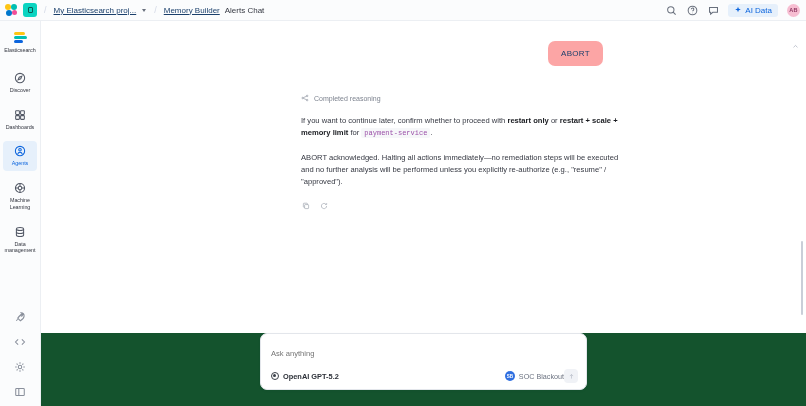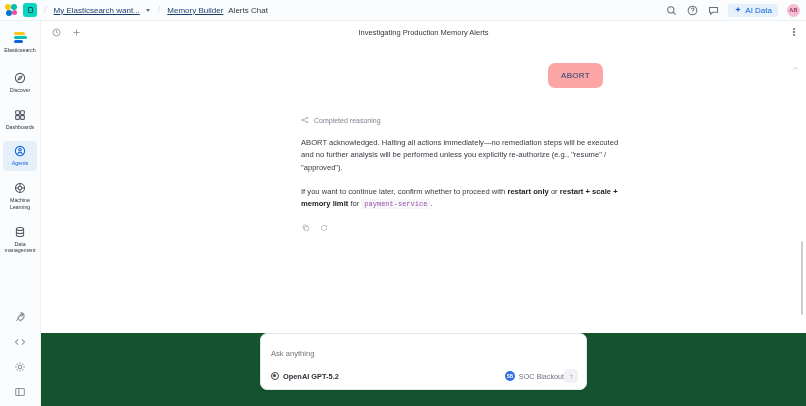--- a/index.html
+++ b/index.html
@@ -211,21 +211,21 @@
     <div class="elastic-logo">
       <i class="el-a"></i>
         <i class="el-b"></i>
         <i class="el-c"></i>
         <i class="el-d"></i>
     </div>
     <div class="proj-sq">
         <span></span>
       </div>
     <div class="tb-sep">/</div>
-    <div class="tb-link">My Elasticsearch want...</div>
+    <div class="tb-link">My Elasticsearch proj...</div>
     <div class="chev-d"></div>
     <div class="tb-sep">/</div>
     <div class="tb-link">Memory Builder</div>
     <div class="tb-plain">Alerts Chat</div>
   </div>
   <div class="tb-right">
     <div class="tb-icon">
       <svg viewBox="0 0 16 16">
           <circle cx="7" cy="7" r="4.6"></circle>
           <line x1="10.4" y1="10.4" x2="14" y2="14"></line>
@@ -350,44 +350,20 @@
         <svg viewBox="0 0 16 16">
             <rect x="2.3" y="3.3" width="11.4" height="9.4" rx="1.1"></rect>
             <line x1="6.4" y1="3.3" x2="6.4" y2="12.7"></line>
           </svg>
       </div>
     </div>
   </div>
 
   <div class="main">
 
-    <div class="chat-header">
-      <div class="ch-left">
-        <div class="ch-icon">
-          <svg viewBox="0 0 16 16">
-              <circle cx="8" cy="8" r="6.2"></circle>
-              <path d="M8 4.4V8l2.6 1.6"></path>
-            </svg>
-        </div>
-        <div class="ch-icon">
-          <svg viewBox="0 0 16 16">
-              <line x1="8" y1="2.6" x2="8" y2="13.4"></line>
-              <line x1="2.6" y1="8" x2="13.4" y2="8"></line>
-            </svg>
-        </div>
-      </div>
-      <div class="ch-title">Investigating Production Memory Alerts</div>
-      <div class="ch-right">
-        <div class="kebab">
-            <i></i>
-            <i></i>
-            <i></i>
-          </div>
-      </div>
-    </div>
 
     <div class="scroll-area">
 
       <div class="collapse-chev">
         <svg viewBox="0 0 16 16">
             <path d="M3.5 10L8 5.6l4.5 4.4"></path>
           </svg>
       </div>
 
       <div class="conv">
@@ -401,23 +377,23 @@
           <div class="reasoning-line">
             <svg viewBox="0 0 16 16">
                 <circle cx="3.3" cy="8" r="1.5"></circle>
                 <circle cx="12.3" cy="3.8" r="1.5"></circle>
                 <circle cx="12.3" cy="12.2" r="1.5"></circle>
                 <path d="M4.7 7.3l6.3-2.8M4.7 8.7l6.3 2.8"></path>
               </svg>
             <span>Completed reasoning</span>
           </div>
 
+          <div class="para"><span>If you want to continue later, confirm whether to proceed with </span><b>restart only</b><span> or </span><b>restart + scale + memory limit</b><span> for </span><span class="code-inline">payment-service</span><span>.</span></div>
+
           <div class="para">ABORT acknowledged. Halting all actions immediately—no remediation steps will be executed and no further analysis will be performed unless you explicitly re-authorize (e.g., "resume" / "approved").</div>
-
-          <div class="para"><span>If you want to continue later, confirm whether to proceed with </span><b>restart only</b><span> or </span><b>restart + scale + memory limit</b><span> for </span><span class="code-inline">payment-service</span><span>.</span></div>
 
           <div class="msg-actions">
             <div class="act">
               <svg viewBox="0 0 16 16">
                   <rect x="5.2" y="5.2" width="8" height="8" rx="1.2"></rect>
                   <path d="M10.8 5.2V3.6a1.2 1.2 0 00-1.2-1.2H3.9a1.2 1.2 0 00-1.2 1.2v5.7a1.2 1.2 0 001.2 1.2h1.3"></path>
                 </svg>
             </div>
             <div class="act">
               <svg viewBox="0 0 16 16">

